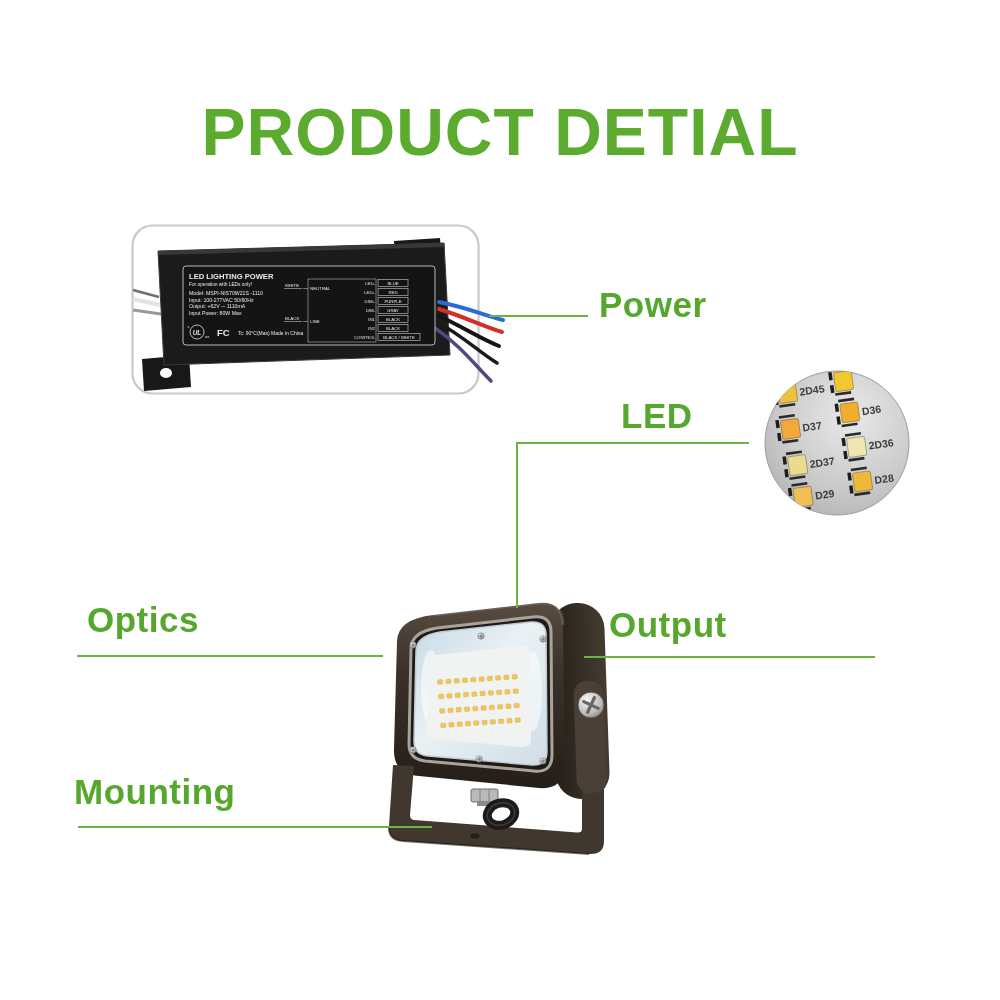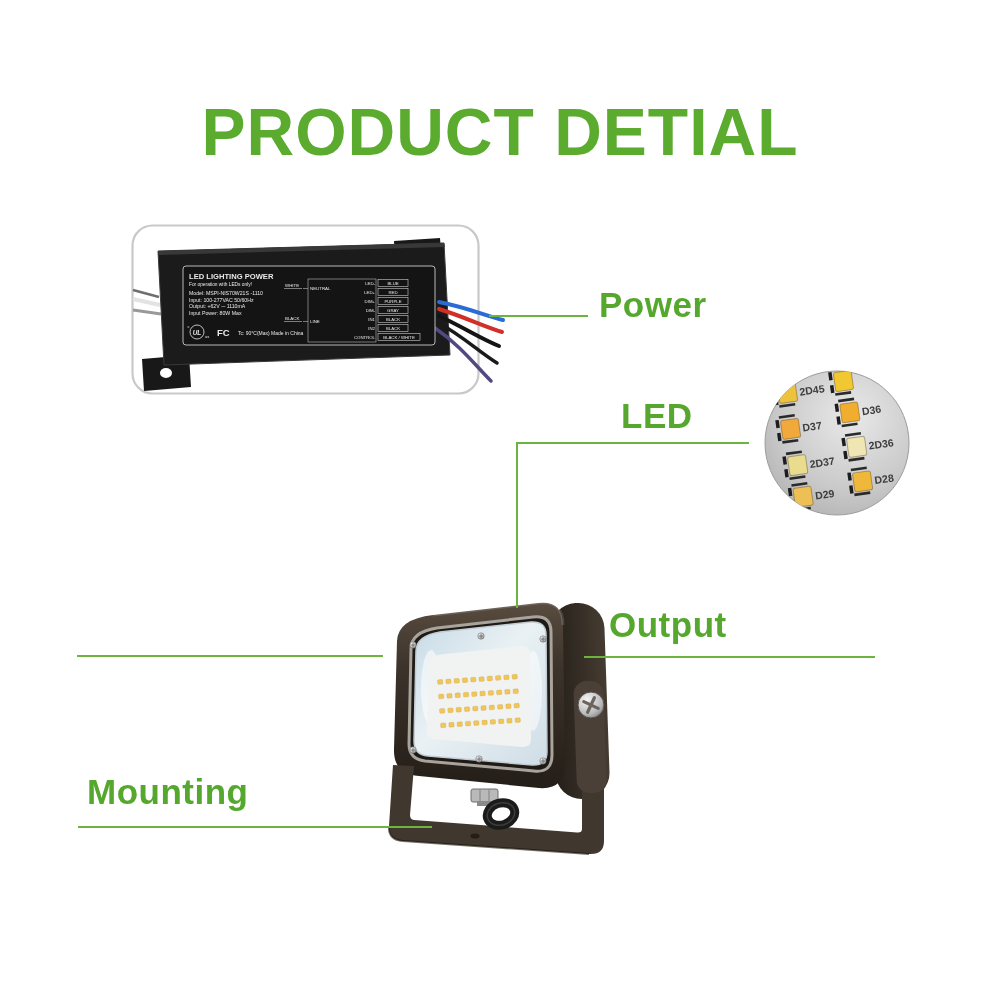--- a/index.html
+++ b/index.html
@@ -5,21 +5,21 @@
   html,body{margin:0;padding:0;background:#fff;}
   .canvas{position:relative;width:1000px;height:1000px;background:#fff;overflow:hidden;
           font-family:"Liberation Sans",sans-serif;}
   .title{position:absolute;top:94px;left:0;width:1000px;text-align:center;
          font-size:66px;font-weight:700;letter-spacing:1px;color:#5aab2e;}
   .callout{position:absolute;font-size:35px;font-weight:700;color:#55a82d;letter-spacing:.5px;text-align:center;}
   .cl-power{left:599px;top:285px;}
   .cl-led{left:621px;top:396px;}
   .cl-optics{left:87px;top:600px;}
   .cl-housing{left:609px;top:605px;}
-  .cl-mounting{left:87px;top:772px;}
+  .cl-mounting{left:74px;top:772px;}
   .line{position:absolute;background:#6cb33f;height:1.6px;}
   .vline{position:absolute;background:#6cb33f;width:1.6px;}
   .ln-power{left:489px;top:315px;width:99px;}
   .ln-led-h{left:516px;top:442px;width:233px;}
   .ln-led-v{left:516px;top:442px;height:166px;}
   .ln-optics{left:77px;top:655px;width:306px;}
   .ln-housing{left:584px;top:656px;width:291px;}
   .ln-mounting{left:78px;top:826px;width:354px;}
   .abs{position:absolute;}
   svg text{font-family:"Liberation Sans",sans-serif;}
@@ -350,16 +350,17 @@
 
   <div class="line ln-power"></div>
   <div class="line ln-led-h"></div>
   <div class="vline ln-led-v"></div>
   <div class="line ln-optics"></div>
   <div class="line ln-housing"></div>
   <div class="line ln-mounting"></div>
 
   <div class="callout cl-power">Power</div>
   <div class="callout cl-led">LED</div>
+  <div class="callout cl-optics">Optics</div>
   <div class="callout cl-housing">Output</div>
   <div class="callout cl-mounting">Mounting</div>
 
 </div>
 
 </body></html>

